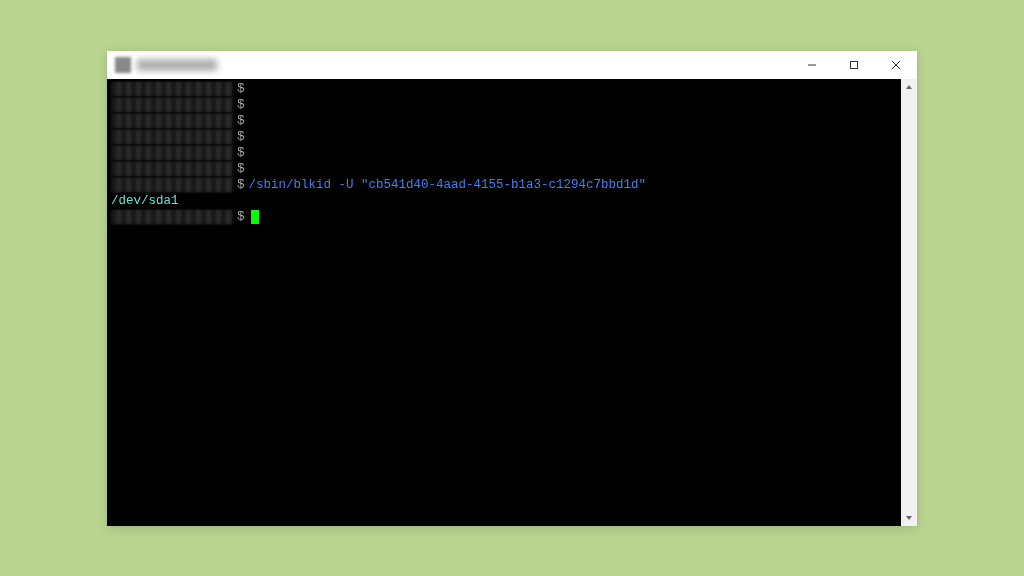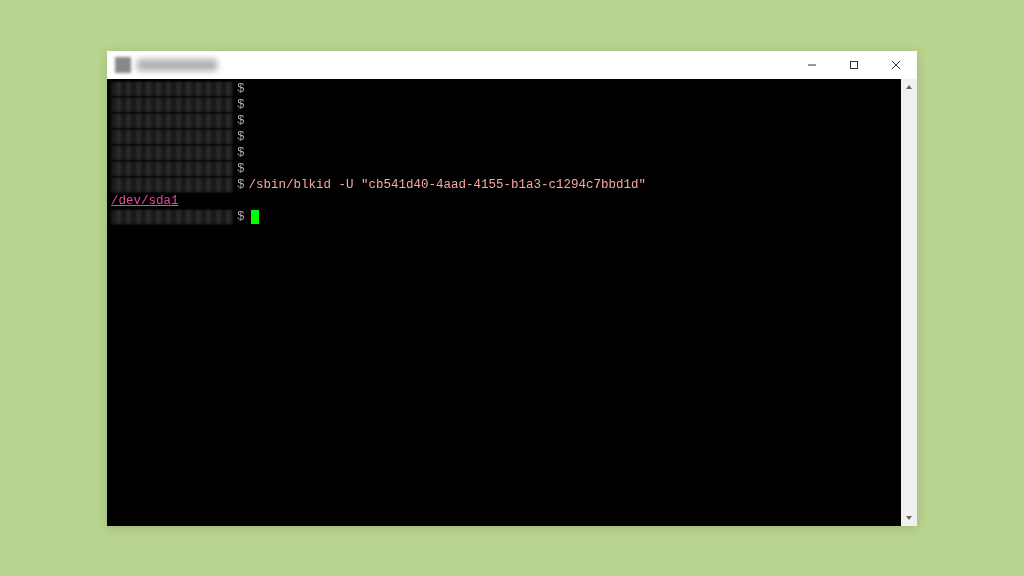--- a/index.html
+++ b/index.html
@@ -118,25 +118,24 @@
       background-blend-mode: lighten;
       filter: blur(1.2px) contrast(1.1);
       margin-right: 2px;
       vertical-align: middle;
     }
     .prompt-symbol {
       color: #aaa;
       margin: 0 4px 0 2px;
     }
     .cmd {
-      color: #fca5a5;
+      color: #3b82f6;
     }
     .output {
-      color: #ec4899;
-      text-decoration: underline;
+      color: #5eead4;
     }
     .cursor {
       display: inline-block;
       width: 8px;
       height: 14px;
       background: #00ff00;
       vertical-align: middle;
       margin-left: 2px;
     }
   </style>

